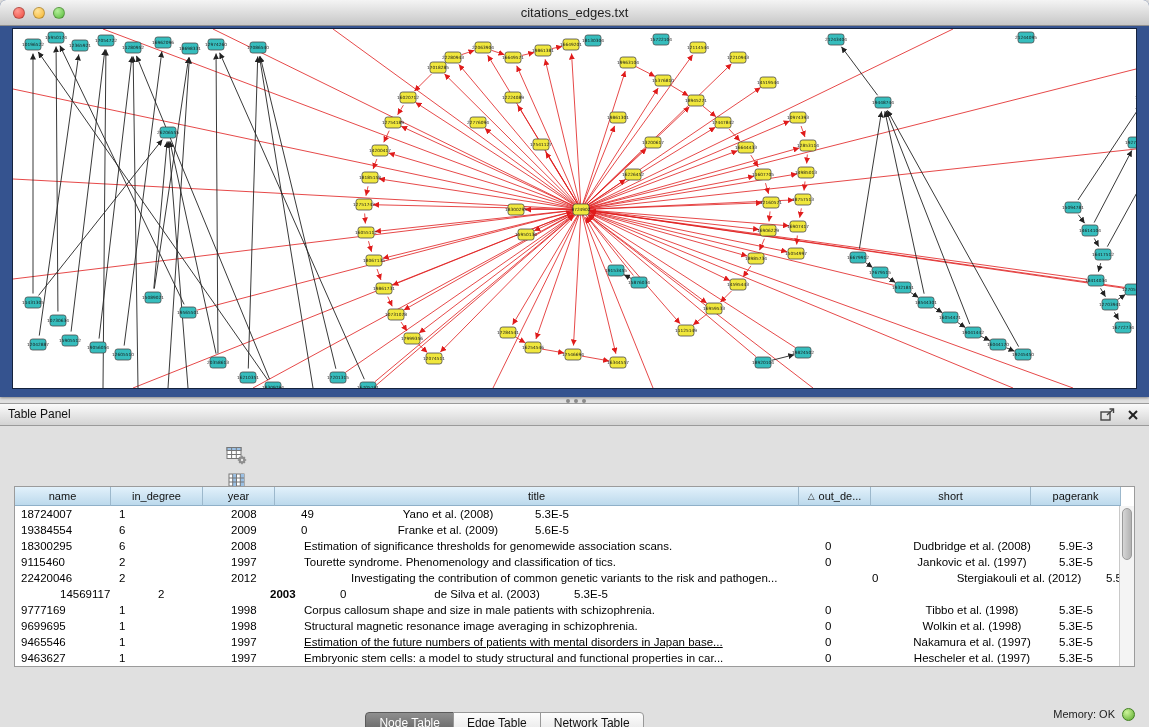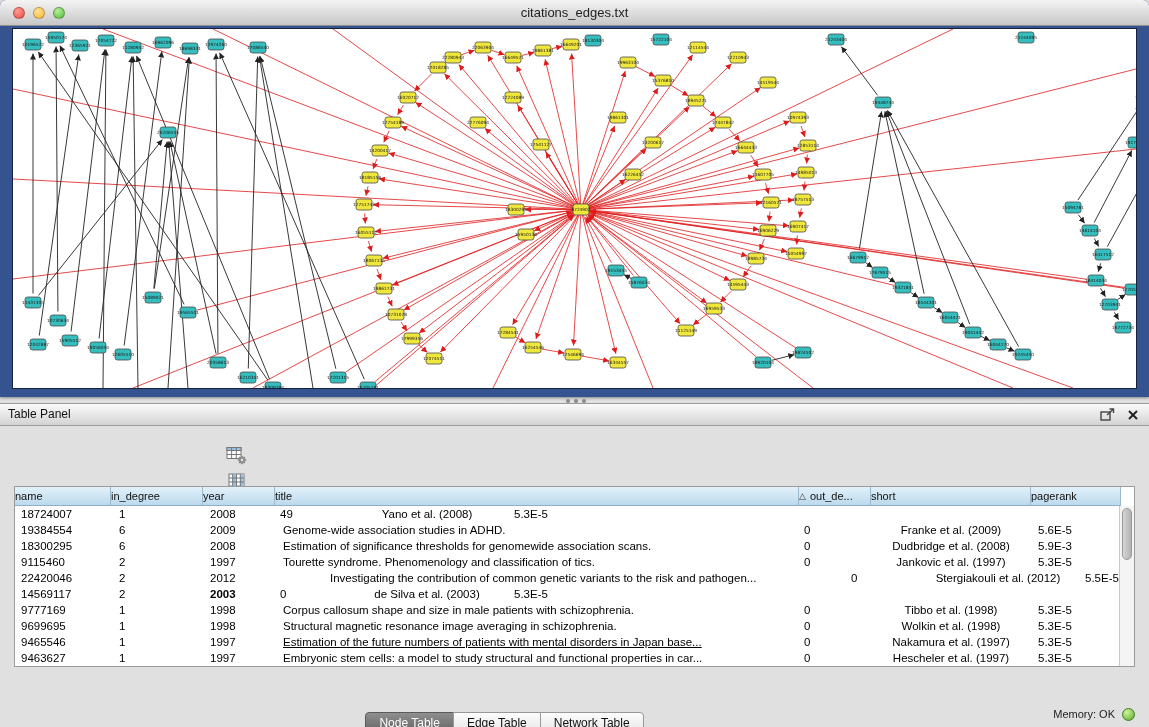--- a/index.html
+++ b/index.html
@@ -78,31 +78,31 @@
   
   .table-wrap {
     position:absolute; top:486px; left:14px; width:1121px; height:181px;
     background:#fff; border:1px solid #9b9b9b;
   }
   .thead { display:flex; height:19px; }
   .th {
     background:linear-gradient(#e2f1fb,#bcd9ec);
     border-right:1px solid #9cb8cc; border-bottom:1px solid #8fb0c8;
     font-size:11px; color:#111;
-    display:flex; align-items:center; gap:4px;
+    display:flex; align-items:center; justify-content:center; gap:4px;
     overflow:hidden; white-space:nowrap; cursor:pointer;
   }
   .sort { font-size:9px; color:#333; }
   .tbody { position:absolute; top:19px; left:0; right:15px; bottom:0; overflow:hidden; }
   .tr { display:flex; height:16px; align-items:center; cursor:default; }
   .td {
     font-size:11.5px; color:#000; overflow:hidden; white-space:nowrap;
     text-overflow:ellipsis; flex:none;
   }
-  .td0{ padding-left:6px; } .td1{ padding-left:8px; } .td2{ padding-left:7px; }
+  .td0{ padding-left:6px; } .td1{ padding-left:8px; } .td2{ padding-left:7px;margin-left:21px; }
   .td3{ padding-left:8px; } .td4{ padding-left:5px; }
   .td5{ text-align:center; } .td6{ padding-left:7px; }
   .vscroll {
     position:absolute; top:19px; right:0; bottom:0; width:15px;
     background:#f4f4f4; border-left:1px solid #c9c9c9;
   }
   .vthumb {
     position:absolute; top:2px; left:2px; width:10px; height:52px;
     background:linear-gradient(90deg,#d6d6d6,#b2b2b2);
     border:1px solid #9a9a9a; border-radius:6px; cursor:pointer;
@@ -847,21 +847,20 @@
         <div class="td td1" style="width: 92px;">1</div>
         <div class="td td2" style="width: 72px;">2008</div>
         <div class="td td4" style="width: 72px;">49</div>
         <div class="td td5" style="width: 160px;">Yano et al. (2008)</div>
         <div class="td td6" style="width: 90px;">5.3E-5</div>
       </div>
       <div class="tr">
         <div class="td td0" style="width: 96px;">19384554</div>
         <div class="td td1" style="width: 92px;">6</div>
         <div class="td td2" style="width: 72px;">2009</div>
-        <div class="td td3" style="width: 524px;">Genome-wide association studies in ADHD.</div>
         <div class="td td4" style="width: 72px;">0</div>
         <div class="td td5" style="width: 160px;">Franke et al. (2009)</div>
         <div class="td td6" style="width: 90px;">5.6E-5</div>
       </div>
       <div class="tr">
         <div class="td td0" style="width: 96px;">18300295</div>
         <div class="td td1" style="width: 92px;">6</div>
         <div class="td td2" style="width: 72px;">2008</div>
         <div class="td td3" style="width: 524px;">Estimation of significance thresholds for genomewide association scans.</div>
         <div class="td td4" style="width: 72px;">0</div>
@@ -880,21 +879,21 @@
       <div class="tr">
         <div class="td td0" style="width: 96px;">22420046</div>
         <div class="td td1" style="width: 92px;">2</div>
         <div class="td td2" style="width: 72px;">2012</div>
         <div class="td td3" style="width: 524px; margin-left: 47px;">Investigating the contribution of common genetic variants to the risk and pathogen...</div>
         <div class="td td4" style="width: 72px;">0</div>
         <div class="td td5" style="width: 160px;">Stergiakouli et al. (2012)</div>
         <div class="td td6" style="width: 90px;">5.5E-5</div>
       </div>
       <div class="tr">
-        <div class="td td0" style="width: 96px;">14569117</div>
+        <div class="td td0" style="width: 96px; margin-left: 39px;">14569117</div>
         <div class="td td1" style="width: 92px;">2</div>
         <div class="td td2" style="width: 72px; font-weight: bold;">2003</div>
         <div class="td td4" style="width: 72px;">0</div>
         <div class="td td5" style="width: 160px;">de Silva et al. (2003)</div>
         <div class="td td6" style="width: 90px;">5.3E-5</div>
       </div>
       <div class="tr">
         <div class="td td0" style="width: 96px;">9777169</div>
         <div class="td td1" style="width: 92px;">1</div>
         <div class="td td2" style="width: 72px;">1998</div>

